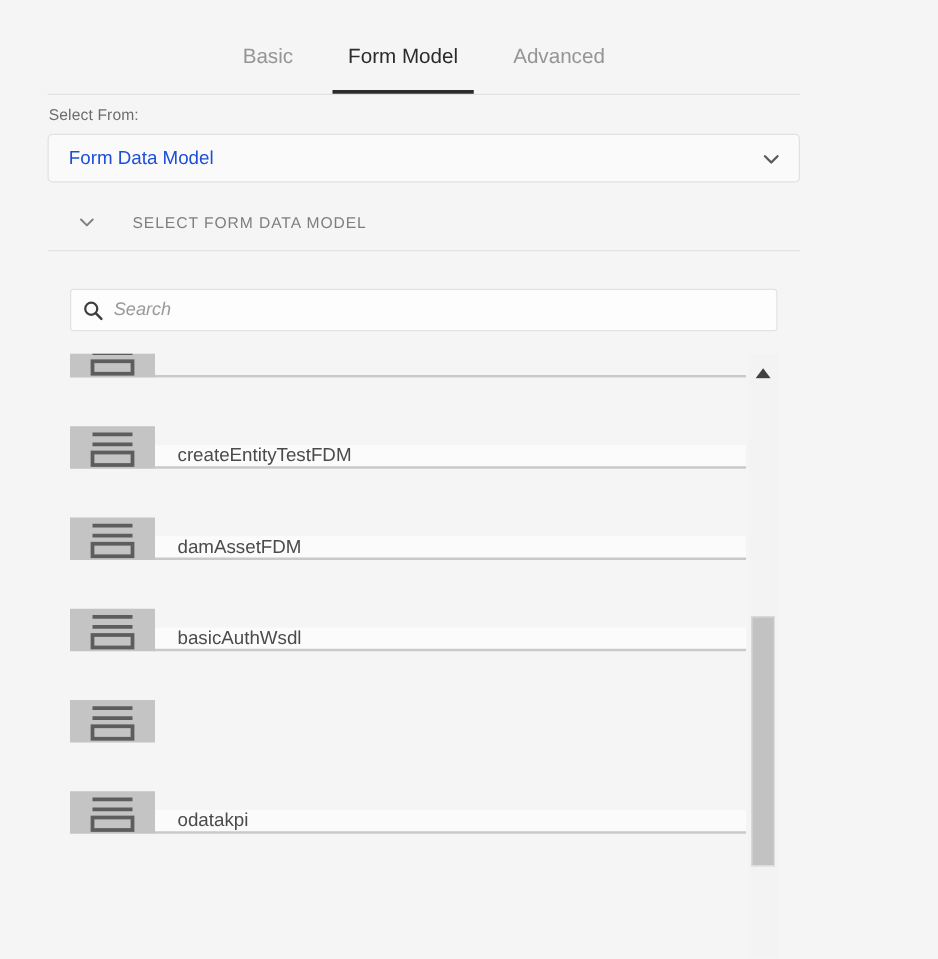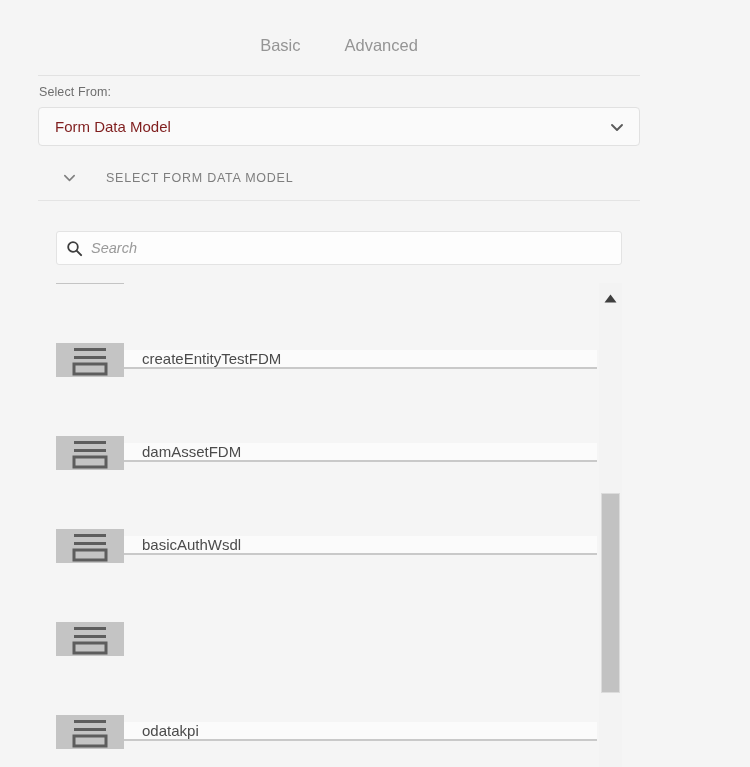--- a/index.html
+++ b/index.html
@@ -81,21 +81,21 @@
     border-radius: 4px;
     box-sizing: border-box;
     display: flex;
     align-items: center;
     cursor: pointer;
   }
   .dropdown-value {
     flex: 1;
     padding-left: 16px;
     font-size: 15px;
-    color: #7f1d1d;
+    color: #1d4ed8;
   }
   .dropdown-caret {
     width: 44px;
     display: flex;
     align-items: center;
     justify-content: center;
   }
 
   
   .accordion {
@@ -174,23 +174,23 @@
   }
   .list-inner {
     position: absolute;
     left: 0;
     top: -52px;           
     width: 541px;
   }
   .list-row {
     position: relative;
     height: 71px;
-    margin-bottom: 22px;
-    display: flex;
-    align-items: center;
+    margin-bottom: 2px;
+    display: flex;
+    align-items: flex-end;
     cursor: pointer;
   }
   .row-icon {
     width: 68px;
     flex: 0 0 68px;
     background: #c4c4c4;
     display: flex;
     align-items: center;
     justify-content: center;
   }
@@ -239,20 +239,21 @@
     box-sizing: border-box;
     cursor: pointer;
   }
 </style>
 </head>
 <body>
 
 <div class="tabs-wrap">
   <div class="tabs">
     <button class="tab">Basic</button>
+    <button class="tab active">Form Model</button>
     <button class="tab">Advanced</button>
   </div>
 </div>
 
 <div class="field-label">Select From:</div>
 
 <div class="dropdown">
   <span class="dropdown-value">Form Data Model</span>
   <span class="dropdown-caret">
     <svg width="16" height="16" viewBox="0 0 16 16" aria-hidden="true">

